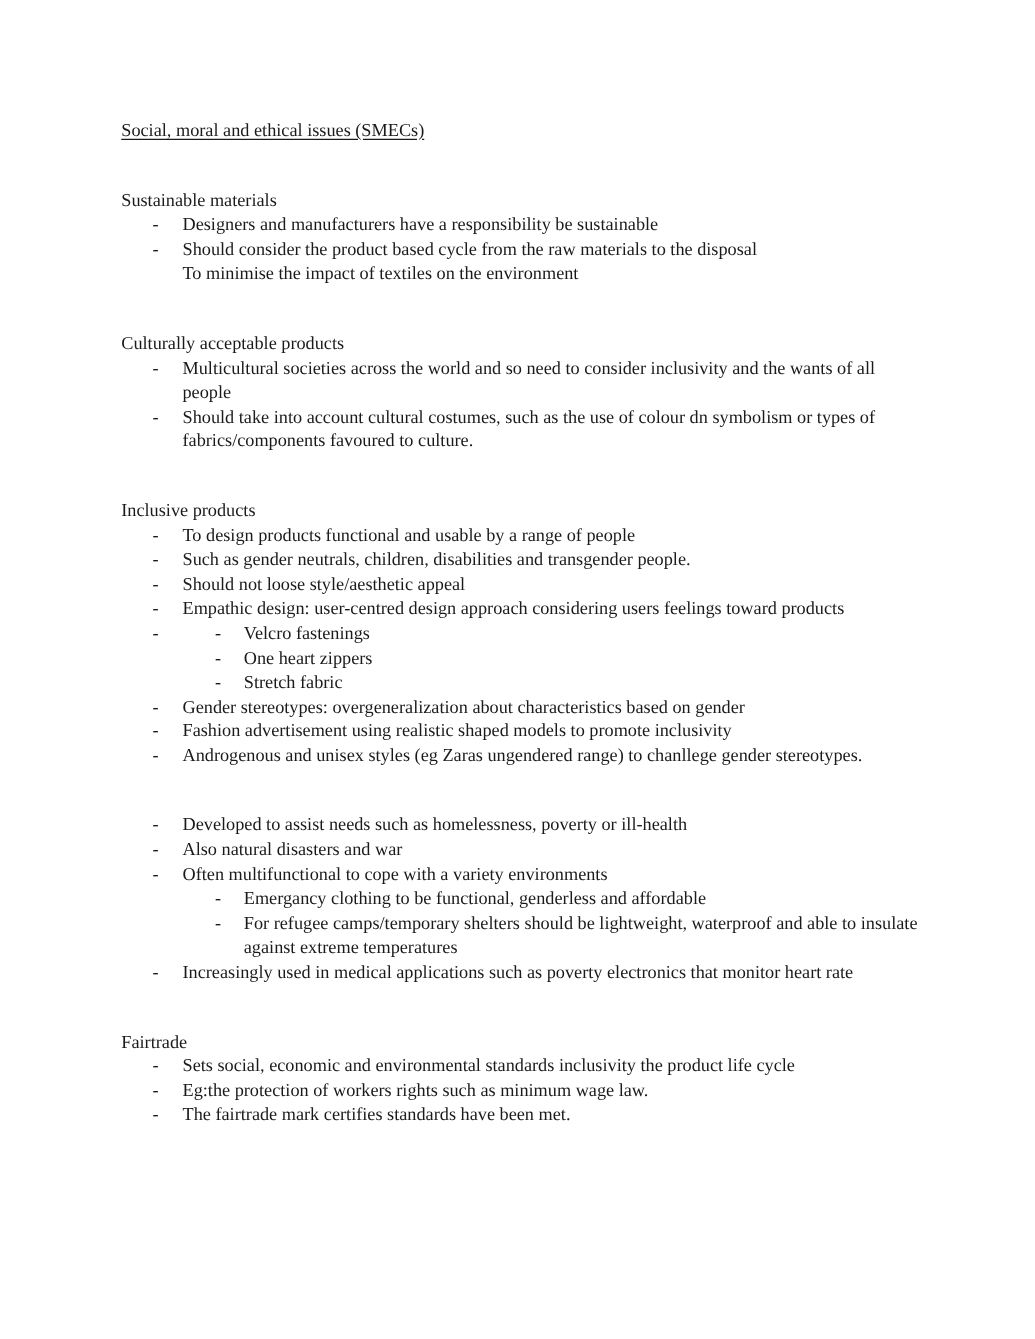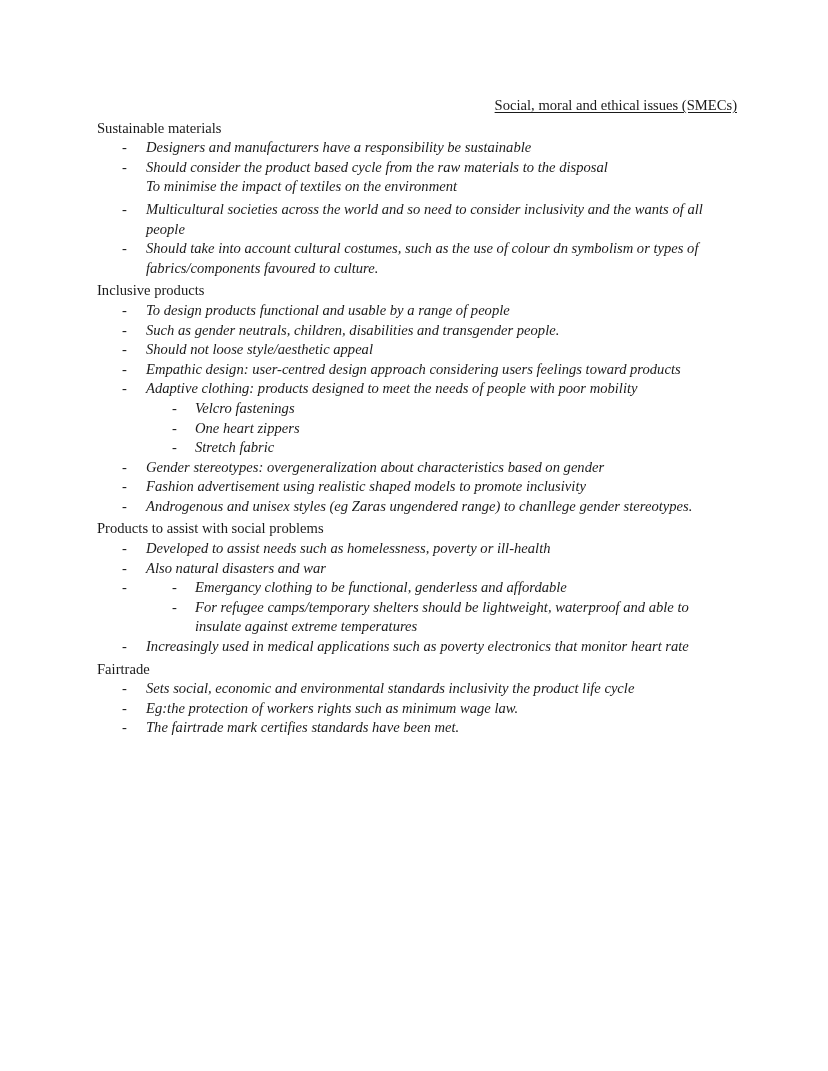--- a/index.html
+++ b/index.html
@@ -21,24 +21,23 @@
       position: absolute;
       left: 97px;
       top: 96px;
       width: 640px;
     }
     .title {
       text-decoration: underline;
       text-underline-offset: 2px;
       margin: 0;
       height: 19.6px;
-      text-align: right;
     }
     .section {
-      margin-top: 3px;
+      margin-top: 36px;
     }
     .heading {
       margin: 0;
       height: 19.6px;
     }
     ul.lvl1, ul.lvl2 {
       list-style: none;
       margin: 0;
       padding: 0;
     }
@@ -58,25 +57,23 @@
       position: relative;
       padding-left: 49px;
     }
     ul.lvl2 > li > .dash {
       position: absolute;
       left: 26px;
       top: 0;
     }
     .cont {
       padding-left: 49px;
-      font-style: italic;
     }
     .item-text {
       display: block;
-      font-style: italic;
     }
   </style>
 </head>
 <body>
 
 <div class="page">
   <p class="title">Social, moral and ethical issues (SMECs)</p>
 
   <div class="section">
     <p class="heading">Sustainable materials</p>
@@ -87,20 +84,21 @@
       </li>
       <li>
         <span class="dash">-</span>
         <span class="item-text">Should consider the product based cycle from the raw materials to the disposal</span>
       </li>
     </ul>
     <div class="cont">To minimise the impact of textiles on the environment</div>
   </div>
 
   <div class="section">
+    <p class="heading">Culturally acceptable products</p>
     <ul class="lvl1">
       <li>
         <span class="dash">-</span>
         <span class="item-text">Multicultural societies across the world and so need to consider inclusivity and the wants of all people</span>
       </li>
       <li>
         <span class="dash">-</span>
         <span class="item-text">Should take into account cultural costumes, such as the use of colour dn symbolism or types of fabrics/components favoured to culture.</span>
       </li>
     </ul>
@@ -120,21 +118,20 @@
       <li>
         <span class="dash">-</span>
         <span class="item-text">Should not loose style/aesthetic appeal</span>
       </li>
       <li>
         <span class="dash">-</span>
         <span class="item-text">Empathic design: user-centred design approach considering users feelings toward products</span>
       </li>
       <li>
         <span class="dash">-</span>
-        <span class="item-text">Adaptive clothing: products designed to meet the needs of people with poor mobility</span>
         <ul class="lvl2">
           <li>
             <span class="dash">-</span>
             <span class="item-text">Velcro fastenings</span>
           </li>
           <li>
             <span class="dash">-</span>
             <span class="item-text">One heart zippers</span>
           </li>
           <li>
@@ -152,32 +149,32 @@
         <span class="item-text">Fashion advertisement using realistic shaped models to promote inclusivity</span>
       </li>
       <li>
         <span class="dash">-</span>
         <span class="item-text">Androgenous and unisex styles (eg Zaras ungendered range) to chanllege gender stereotypes.</span>
       </li>
     </ul>
   </div>
 
   <div class="section">
-    <p class="heading">Products to assist with social problems</p>
     <ul class="lvl1">
       <li>
         <span class="dash">-</span>
         <span class="item-text">Developed to assist needs such as homelessness, poverty or ill-health</span>
       </li>
       <li>
         <span class="dash">-</span>
         <span class="item-text">Also natural disasters and war</span>
       </li>
       <li>
         <span class="dash">-</span>
+        <span class="item-text">Often multifunctional to cope with a variety environments</span>
         <ul class="lvl2">
           <li>
             <span class="dash">-</span>
             <span class="item-text">Emergancy clothing to be functional, genderless and affordable</span>
           </li>
           <li>
             <span class="dash">-</span>
             <span class="item-text">For refugee camps/temporary shelters should be lightweight, waterproof and able to insulate against extreme temperatures</span>
           </li>
         </ul>

